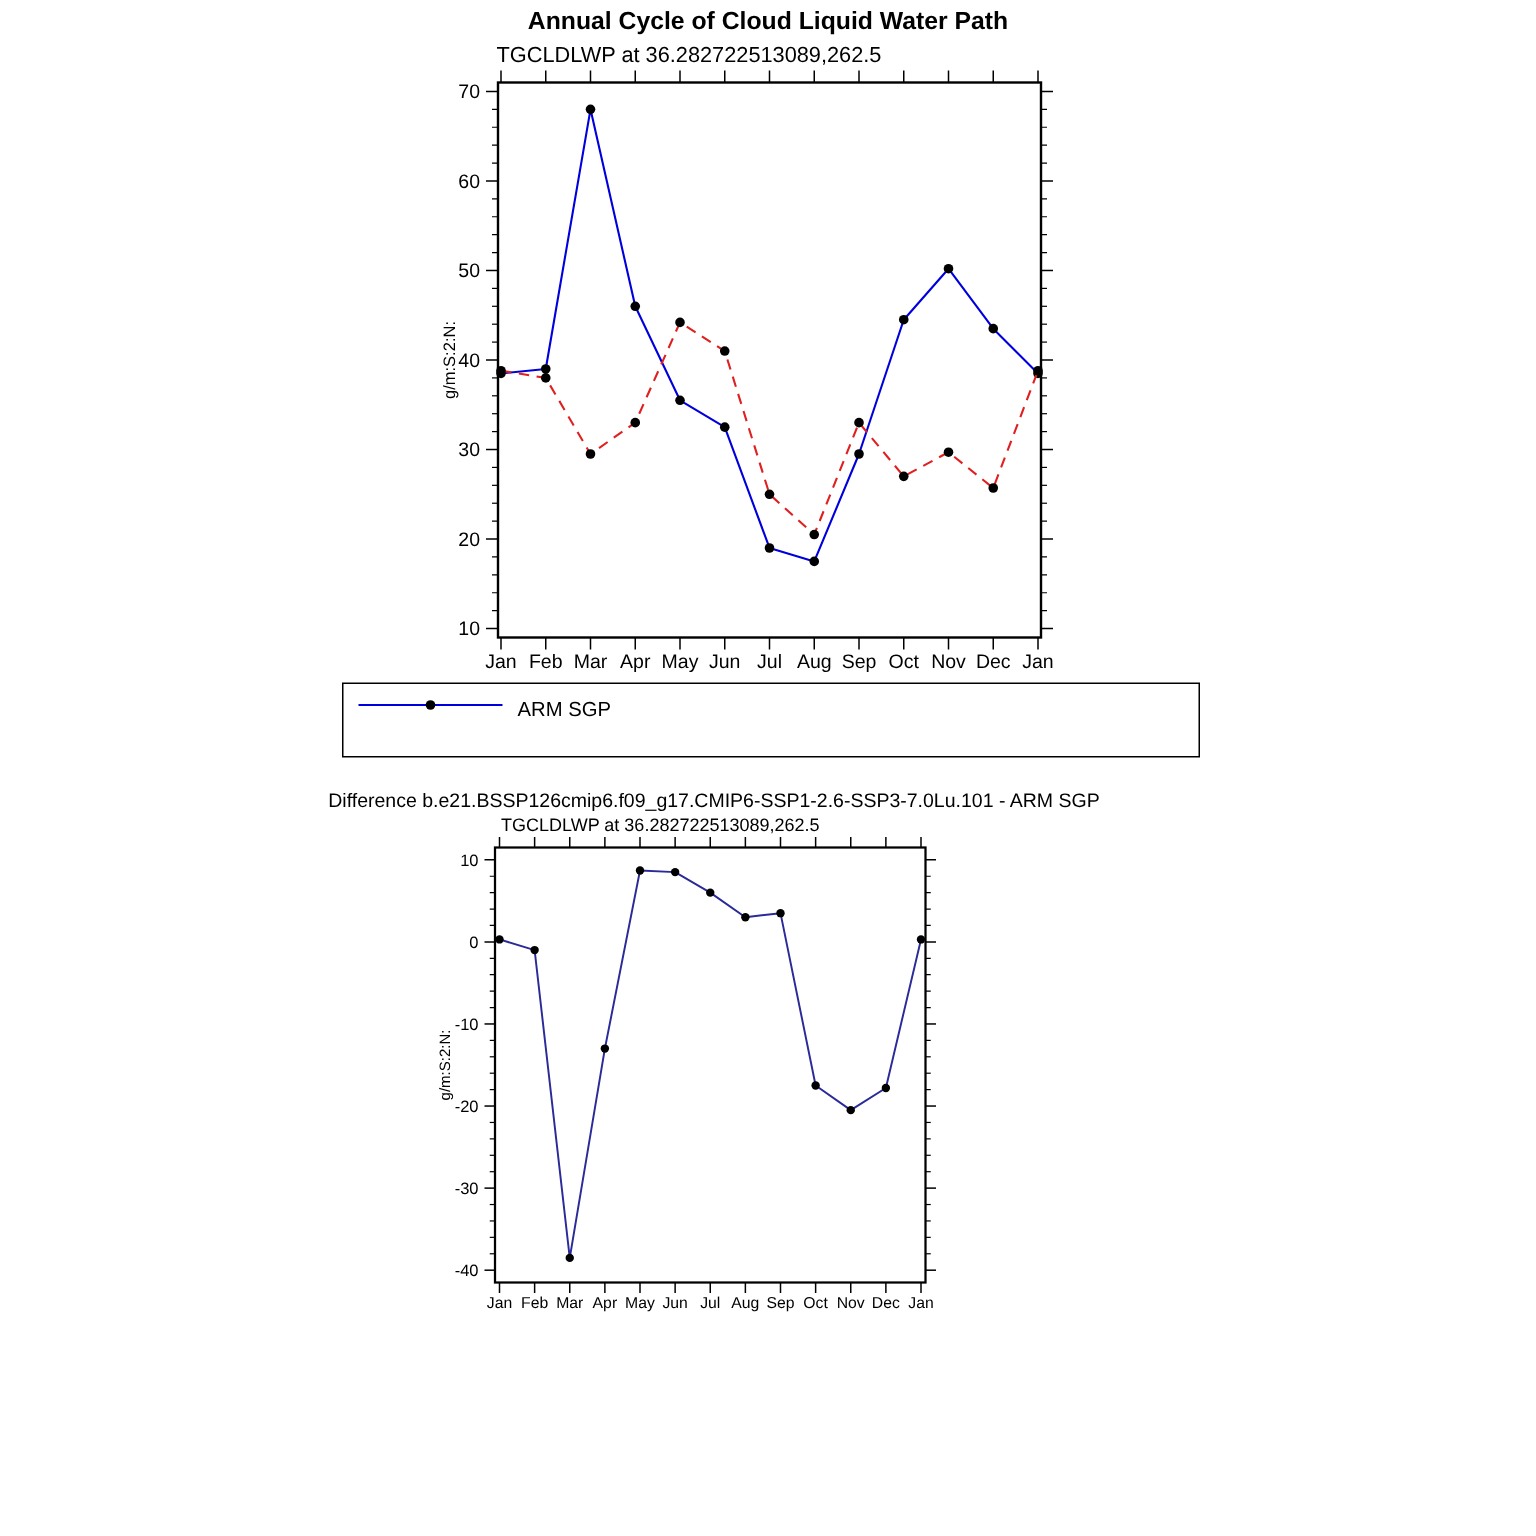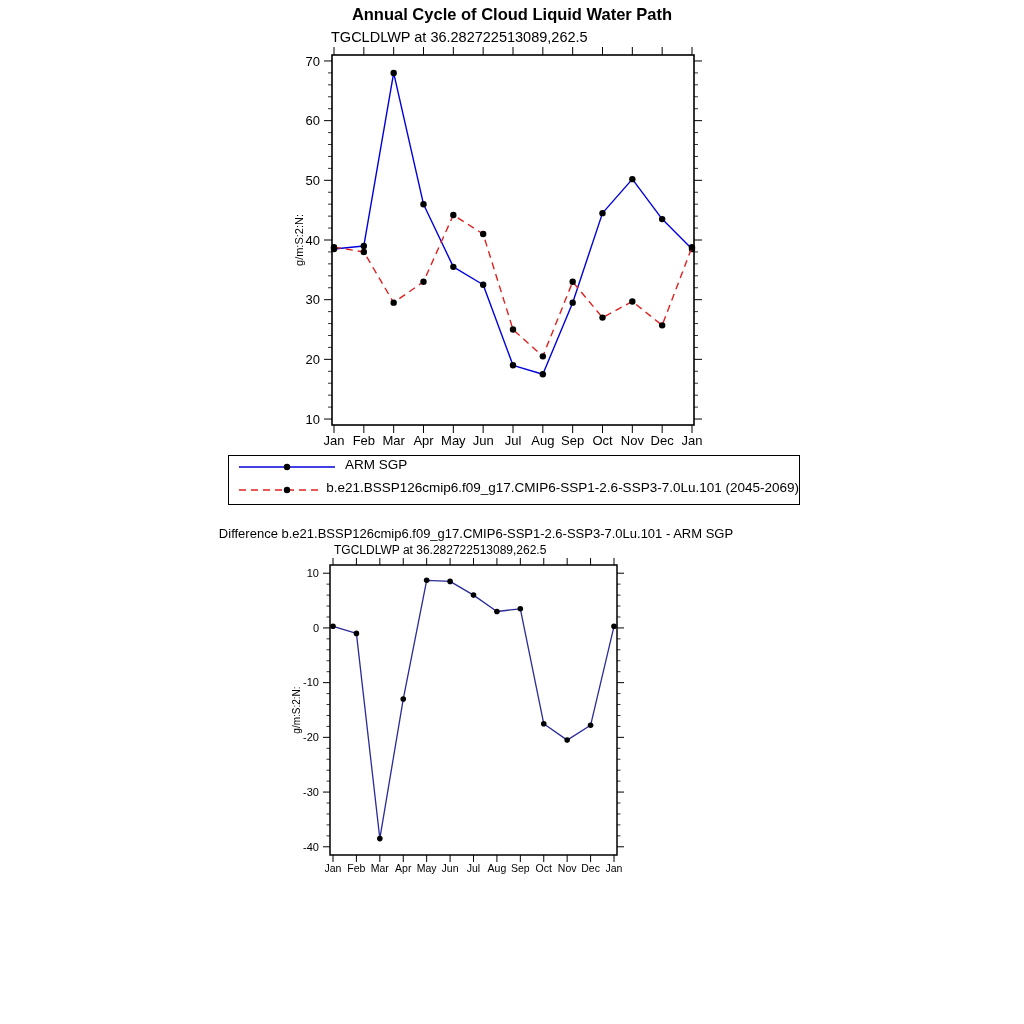--- a/index.html
+++ b/index.html
@@ -8,21 +8,21 @@
   .title-main{position:absolute;left:0;top:5px;width:1024px;text-align:center;
               font-size:16.5px;font-weight:bold;white-space:nowrap;}
   .subtitle-top{position:absolute;left:331px;top:29px;font-size:14.5px;white-space:nowrap;}
   .chart-svg{position:absolute;}
   #chart1{left:240px;top:45px;}
   #chart2{left:240px;top:557px;}
   svg text{font-family:"Liberation Sans",sans-serif;fill:#000;}
   .legend{position:absolute;left:228px;top:455px;width:572px;height:50px;
           border:1px solid #000;box-sizing:border-box;padding:1px 0 0 8px;
           background:#ffffff;}
-  .legend-row{display:flex;align-items:flex-start;height:23px;}
+  .legend-row{display:flex;align-items:flex-end;height:23px;}
   .legend-label{font-size:13.5px;margin-left:8px;white-space:nowrap;}
   .title-diff{position:absolute;left:0;top:526px;width:952px;text-align:center;
               font-size:13px;font-weight:normal;white-space:nowrap;}
   .subtitle-diff{position:absolute;left:334px;top:543px;font-size:12px;white-space:nowrap;}
 </style>
 </head>
 <body>
 
 <div class="page">
 
@@ -172,27 +172,20 @@
     </svg>
 
   <div class="legend">
     <div class="legend-row">
       <svg class="legend-sample" width="100" height="20">
         <line x1="2" y1="10" x2="98" y2="10" stroke="#0000dd" stroke-width="1.4"></line>
         <circle cx="50" cy="10" r="3.2" fill="#000"></circle>
       </svg>
       <span class="legend-label">ARM SGP</span>
     </div>
-    <div class="legend-row">
-      <svg class="legend-sample" width="100" height="20">
-        <line x1="2" y1="10" x2="98" y2="10" stroke="#e02020" stroke-width="1.4" stroke-dasharray="7,5"></line>
-        <circle cx="50" cy="10" r="3.2" fill="#000"></circle>
-      </svg>
-      <span class="legend-label">b.e21.BSSP126cmip6.f09_g17.CMIP6-SSP1-2.6-SSP3-7.0Lu.101 (2045-2069)</span>
-    </div>
   </div>
 
   <div class="title-diff">Difference b.e21.BSSP126cmip6.f09_g17.CMIP6-SSP1-2.6-SSP3-7.0Lu.101 - ARM SGP</div>
 
   <div class="subtitle-diff">TGCLDLWP at 36.282722513089,262.5</div>
 
   <svg id="chart2" class="chart-svg" width="450" height="320">
       <line x1="83" y1="289.79245283018867" x2="90" y2="289.79245283018867" stroke="#000" stroke-width="1"></line>
       <line x1="377" y1="289.79245283018867" x2="384" y2="289.79245283018867" stroke="#000" stroke-width="1"></line>
       <text x="79" y="289.79245283018867" text-anchor="end" dy="0.35em" font-size="11">-40</text>

